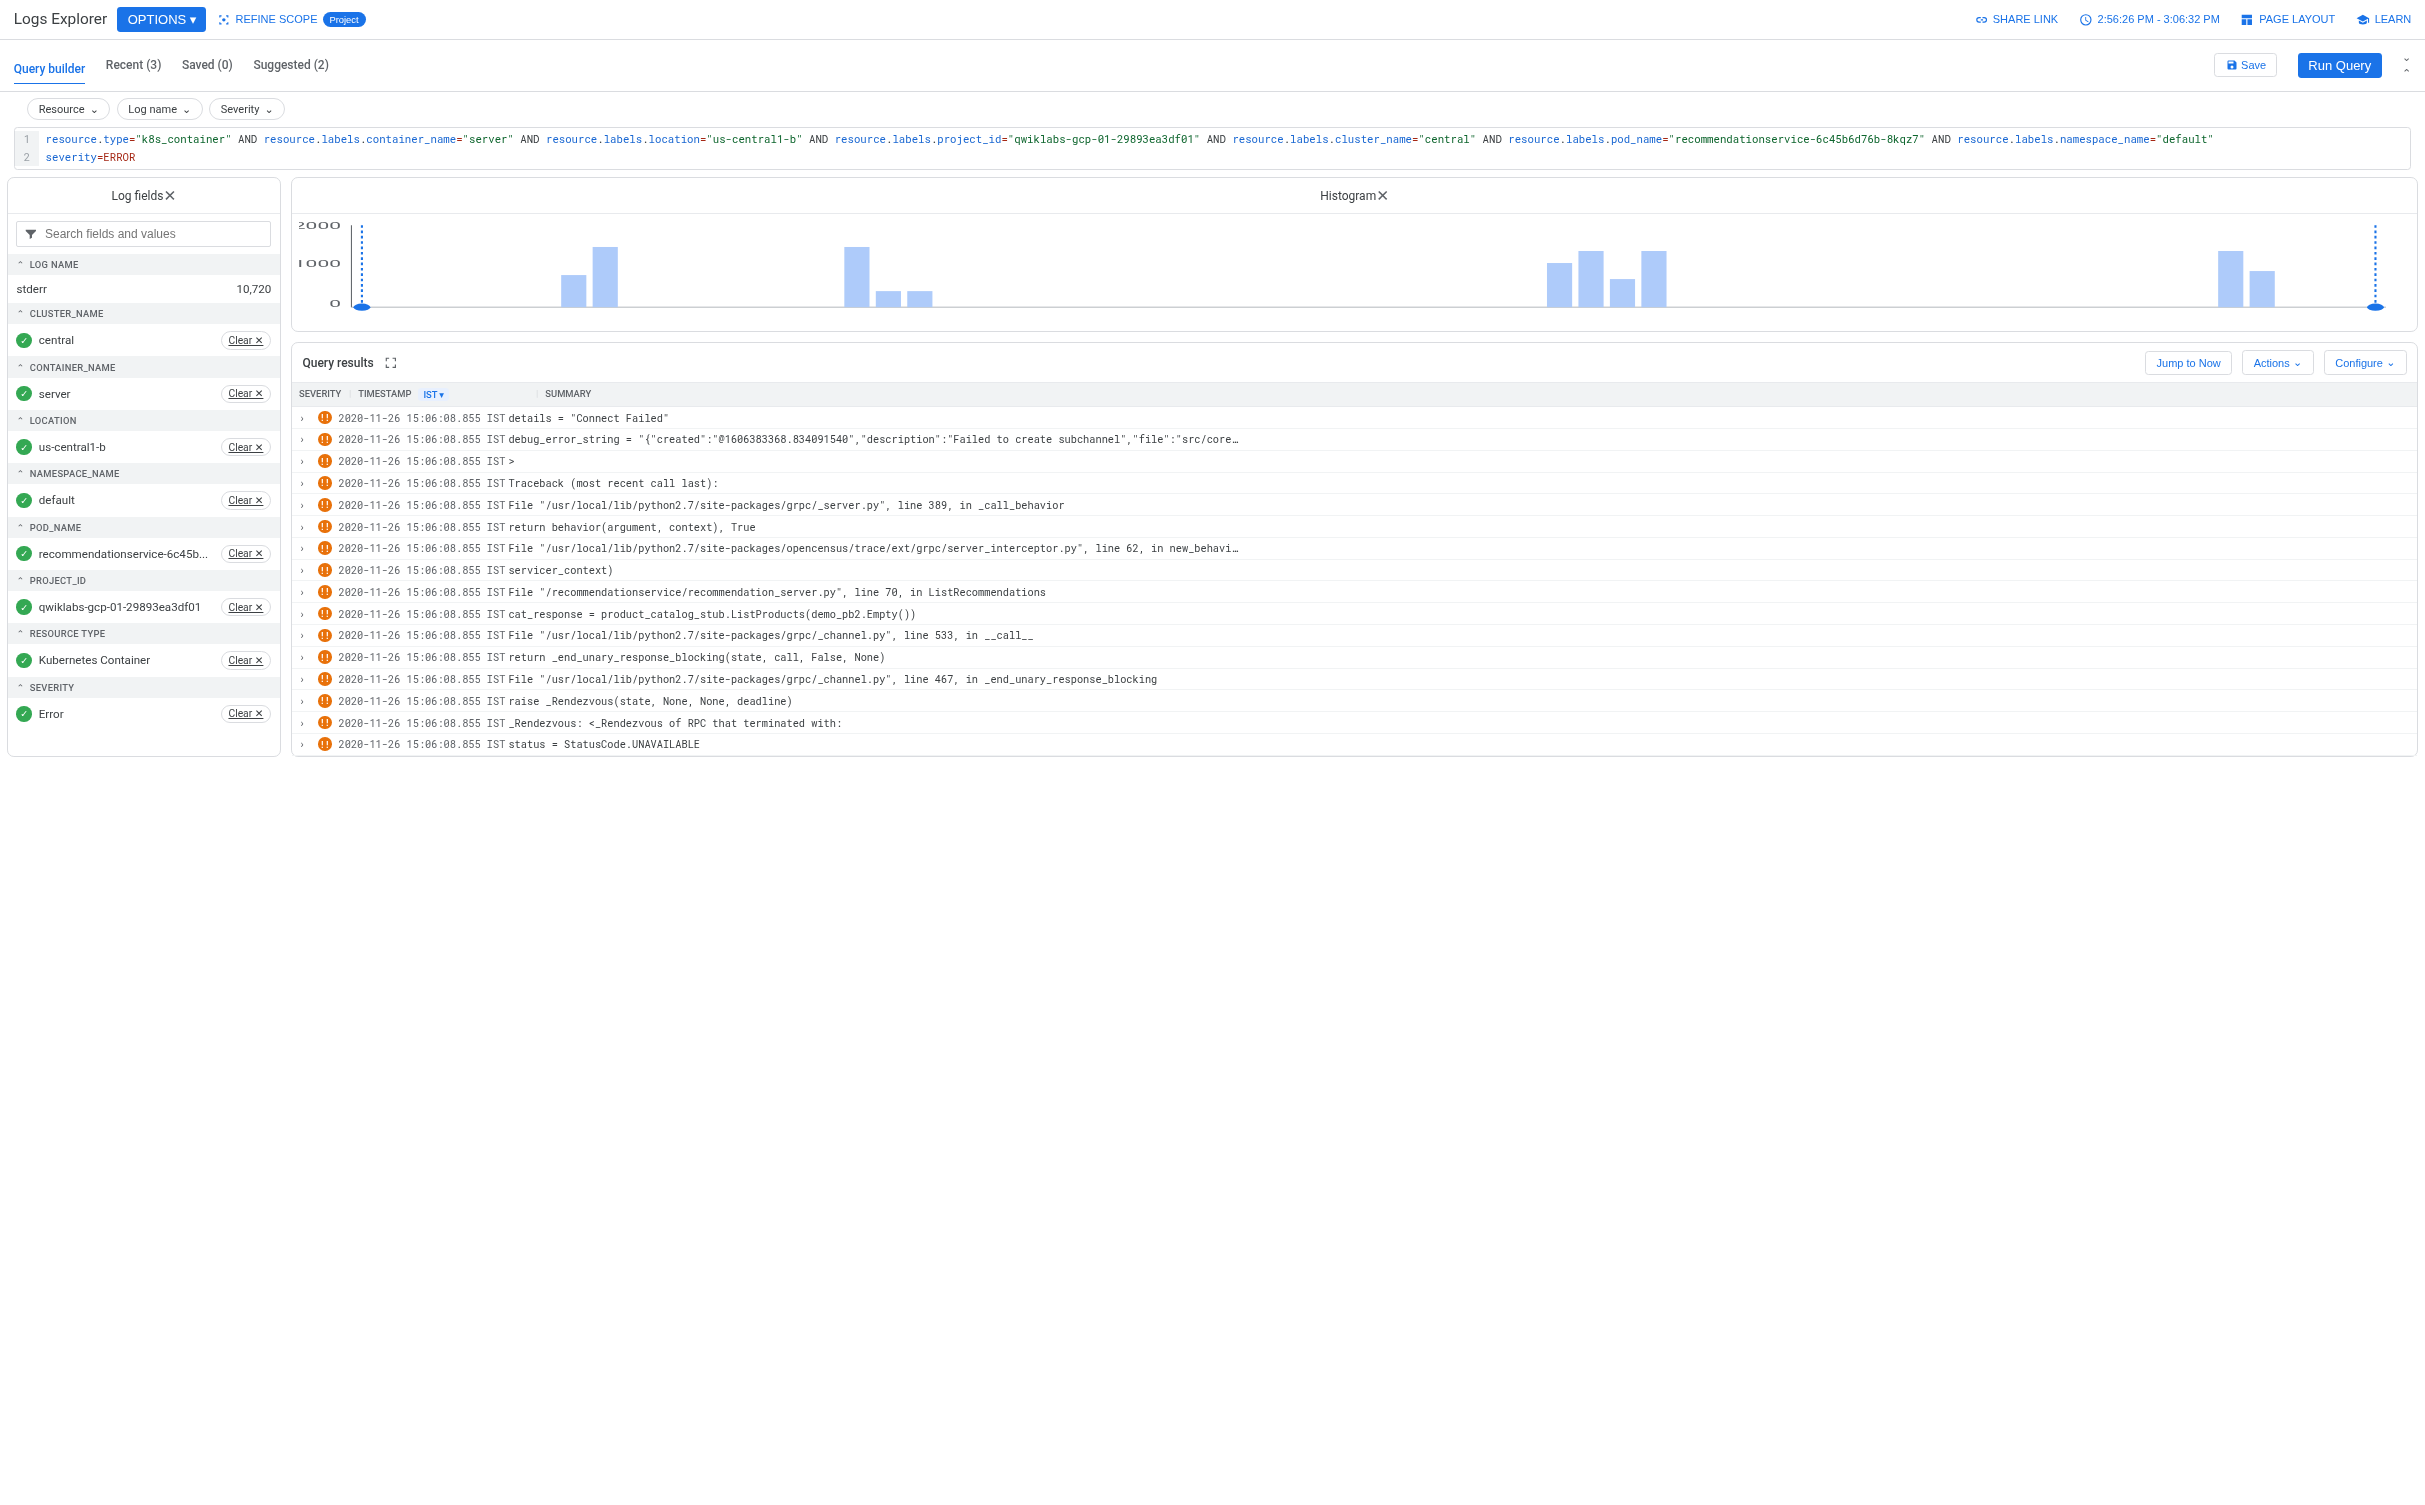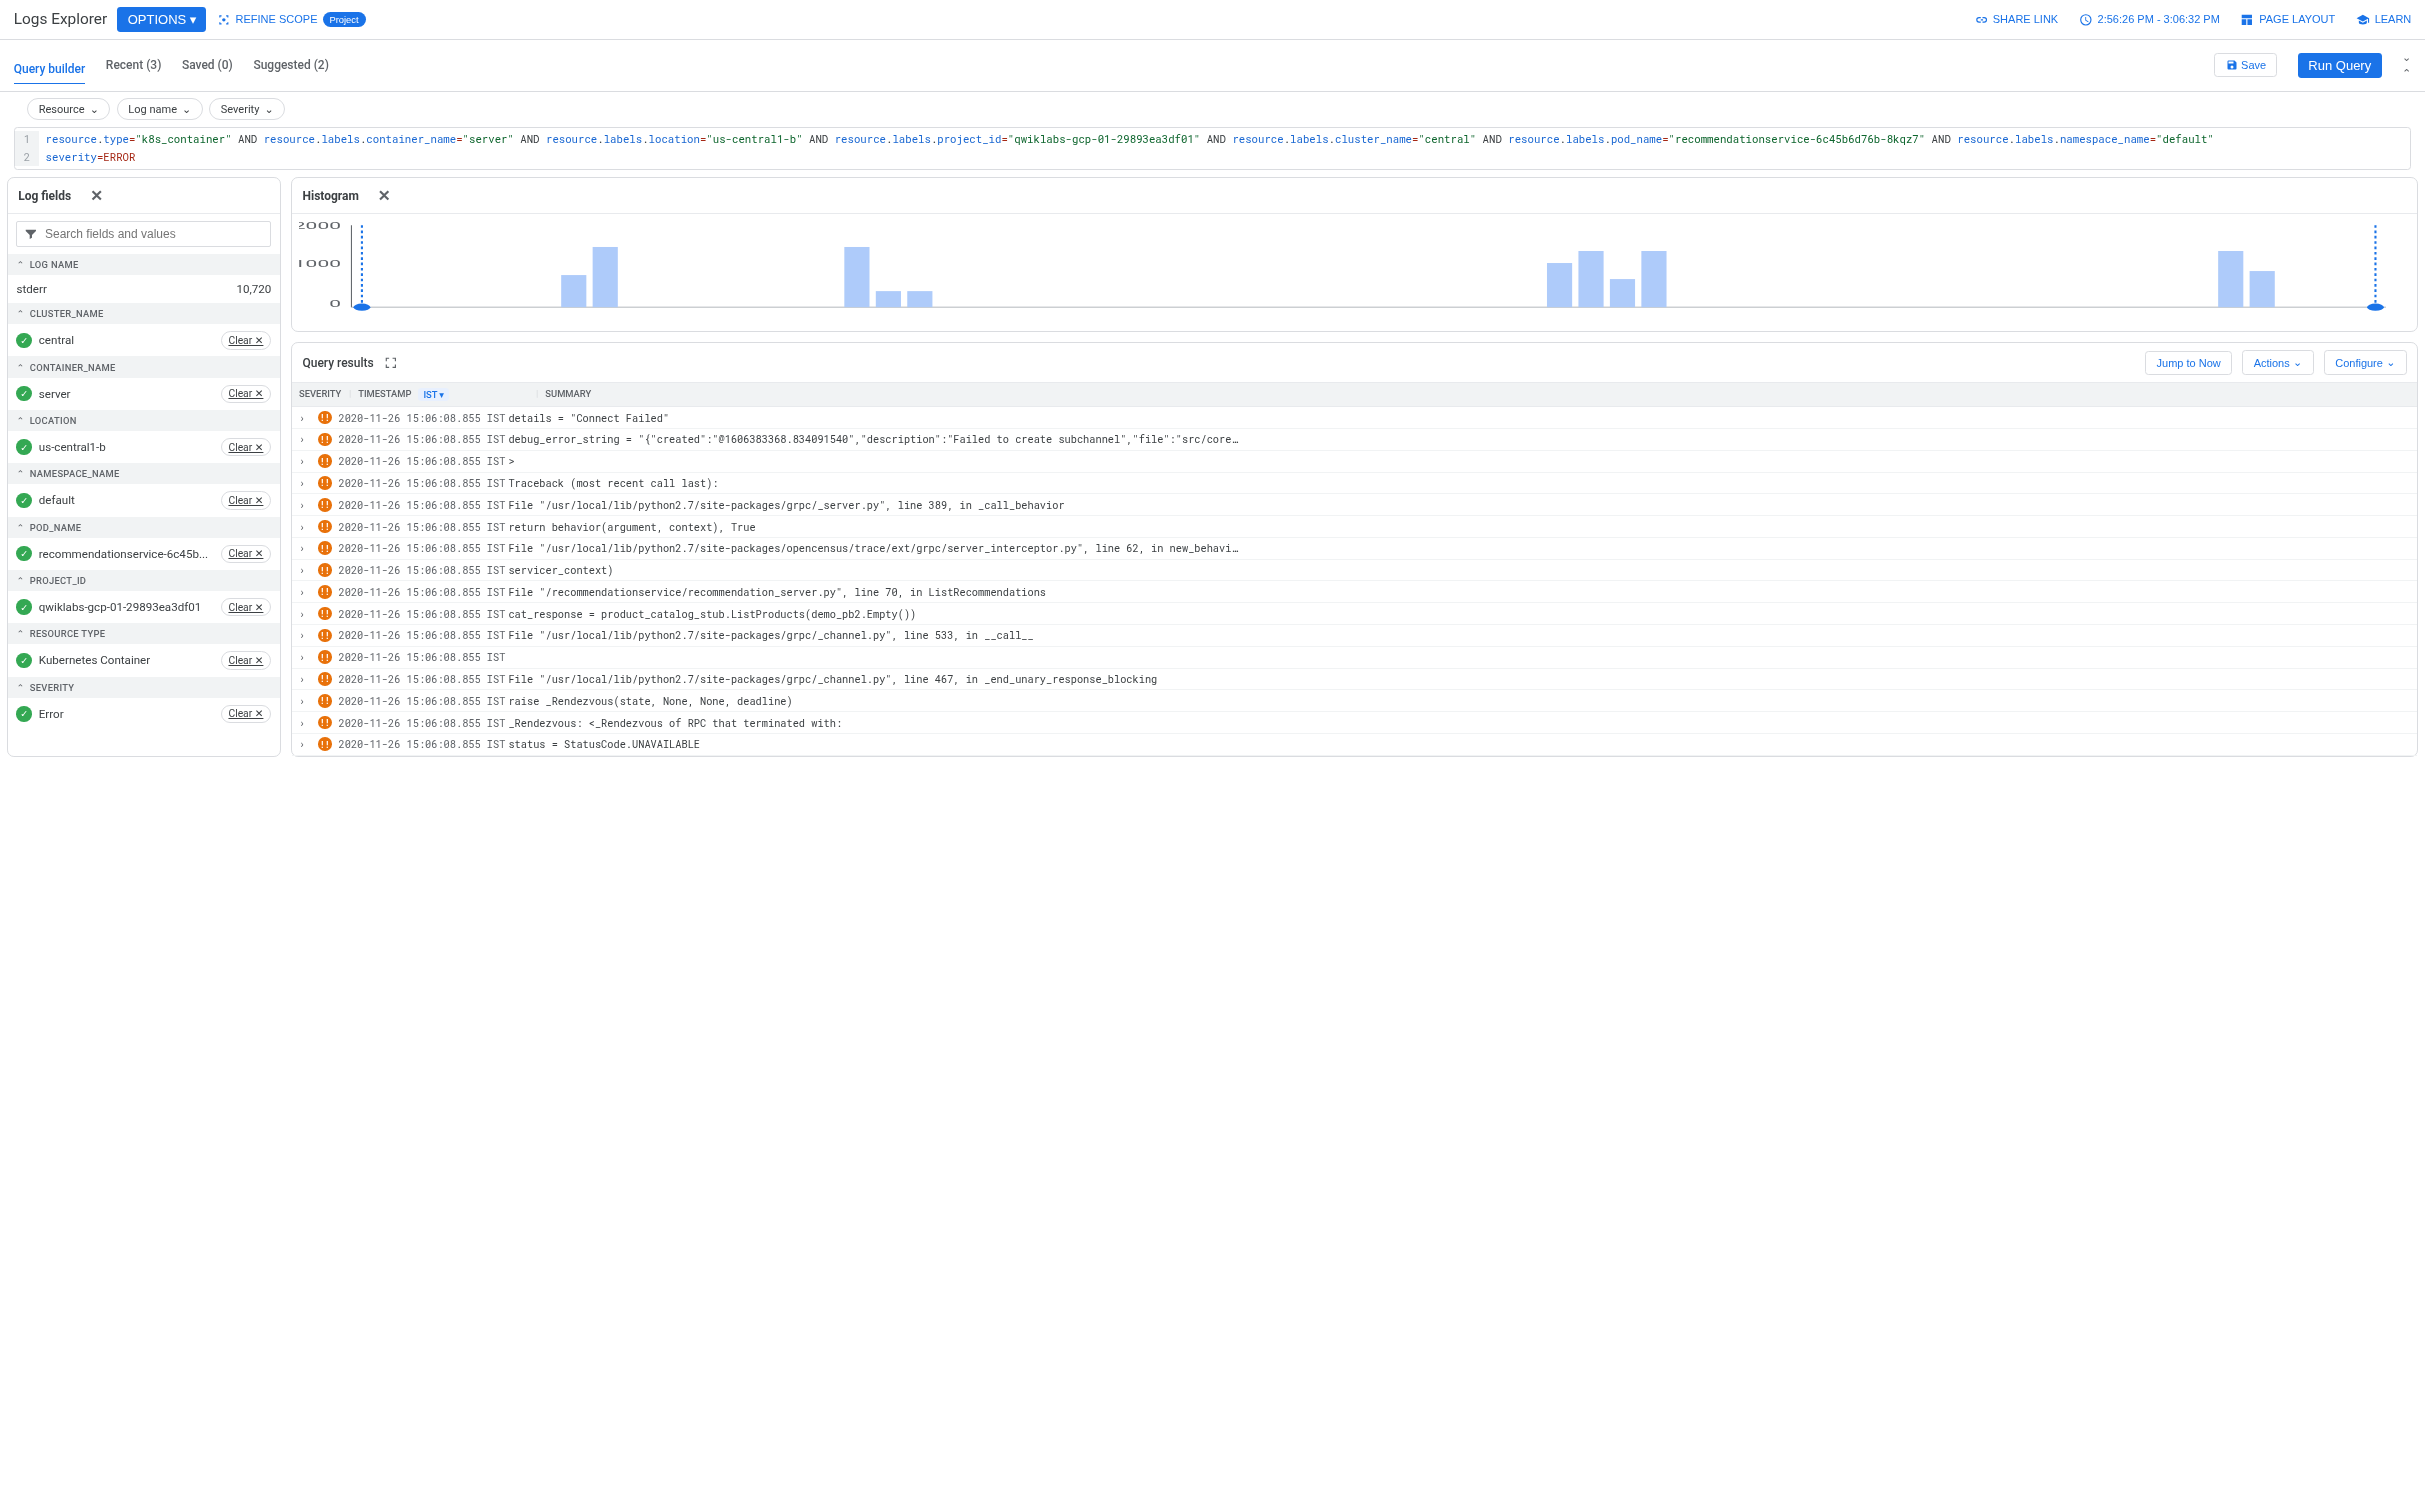--- a/index.html
+++ b/index.html
@@ -31,21 +31,21 @@
 .tk-op { color: #3c4043; }
 .tk-punc { color: #a52714; }
 .tk-and { color: #3c4043; font-weight:400;}
 .tk-err { color: #a52714; }
 
 .body-row { display: flex; gap: 10.3px; padding: 0 6.9px 6.9px 6.9px; }
 .panel { border: 0.9px solid #dadce0; border-radius: 6.9px; background: #fff; }
 .left-panel { width: 274px; flex-shrink:0; }
 .right-area { flex: 1; display: flex; flex-direction: column; gap: 10.3px; min-width:0;}
 
-.panel-header { display: flex; align-items: center; justify-content: flex-start; padding: 8.6px 10.3px; border-bottom: 0.9px solid #e8eaed; font-weight: 700; font-size: 12px; color:#3c4043;gap:19px;}
+.panel-header { display: flex; align-items: center; justify-content: center; padding: 8.6px 10.3px; border-bottom: 0.9px solid #e8eaed; font-weight: 400; font-size: 12px; color:#3c4043;}
 .close-x { cursor:pointer; color:#5f6368; font-size:15.4px;}
 .search-box { margin: 6.9px 8.6px; border: 0.9px solid #dadce0; border-radius: 2px; display: flex; align-items: center; padding: 5.1px 6.9px; gap:6.9px; color:#5f6368;}
 .search-box input { border: none; outline: none; font-size: 12px; flex: 1; color:#5f6368;}
 .field-group-head { background: #f1f3f4; padding: 5.1px 8.6px; font-size: 9.4px; font-weight: 500; color: #5f6368; display: flex; align-items: center; gap: 5.1px; text-transform: uppercase; letter-spacing: 0.3px;}
 .field-row { display: flex; align-items: center; padding: 6.9px 8.6px; font-size: 11.6px; color: #3c4043; gap: 6.9px; }
 .check-icon { width: 15.4px; height: 15.4px; border-radius: 50%; background: #34a853; display:inline-flex; align-items:center; justify-content:center; color:#fff; font-size:9.4px; flex-shrink:0;}
 .clear-btn { border:0.9px solid #dadce0; border-radius:10.3px; padding:1.7px 6.9px; font-size:10.3px; color:#3c4043; display:inline-flex; align-items:center; gap:3.4px; cursor:pointer; margin-left:auto;text-decoration:underline;}
 .field-count { margin-left:auto; color:#3c4043;}
 
 .histogram-panel { padding-bottom: 3.4px; }
@@ -384,20 +384,21 @@
           <div class="log-row">
             <span class="chev">›</span>
       <span class="sev-dot">!!</span>
       <span class="log-ts">2020-11-26 15:06:08.855 IST</span>
       <span class="log-sum">File "/usr/local/lib/python2.7/site-packages/grpc/_channel.py", line 533, in __call__</span>
           </div>
           <div class="log-row">
             <span class="chev">›</span>
       <span class="sev-dot">!!</span>
       <span class="log-ts">2020-11-26 15:06:08.855 IST</span>
+      <span class="log-sum">return _end_unary_response_blocking(state, call, False, None)</span>
           </div>
           <div class="log-row">
             <span class="chev">›</span>
       <span class="sev-dot">!!</span>
       <span class="log-ts">2020-11-26 15:06:08.855 IST</span>
       <span class="log-sum">File "/usr/local/lib/python2.7/site-packages/grpc/_channel.py", line 467, in _end_unary_response_blocking</span>
           </div>
           <div class="log-row">
             <span class="chev">›</span>
       <span class="sev-dot">!!</span>

